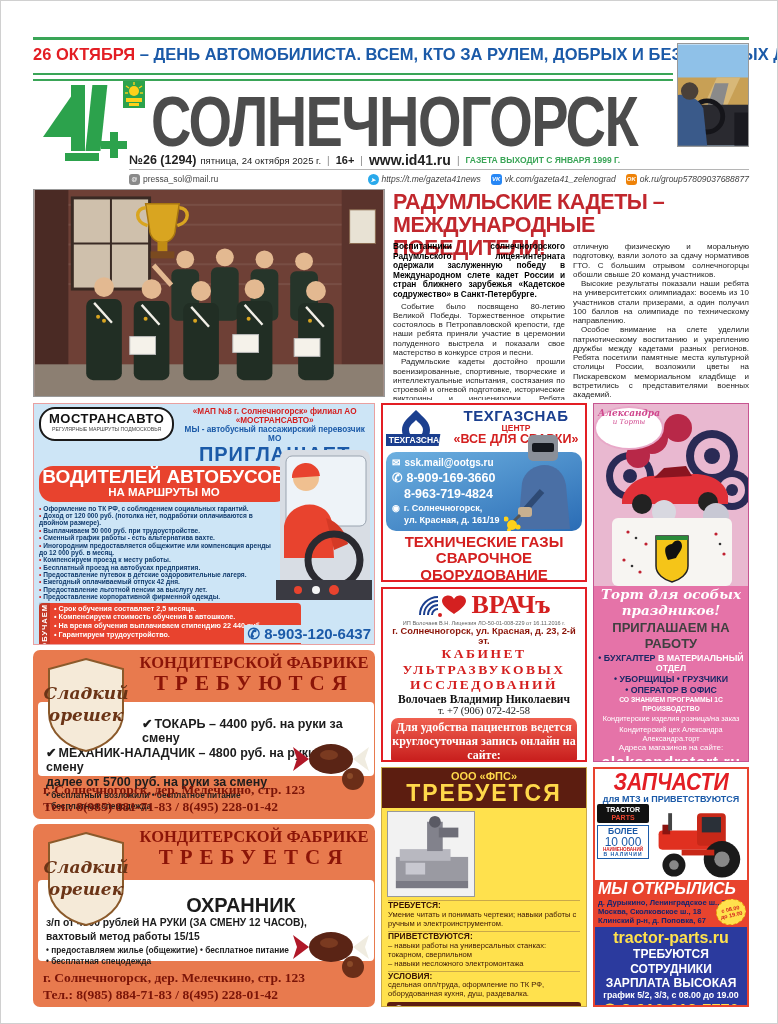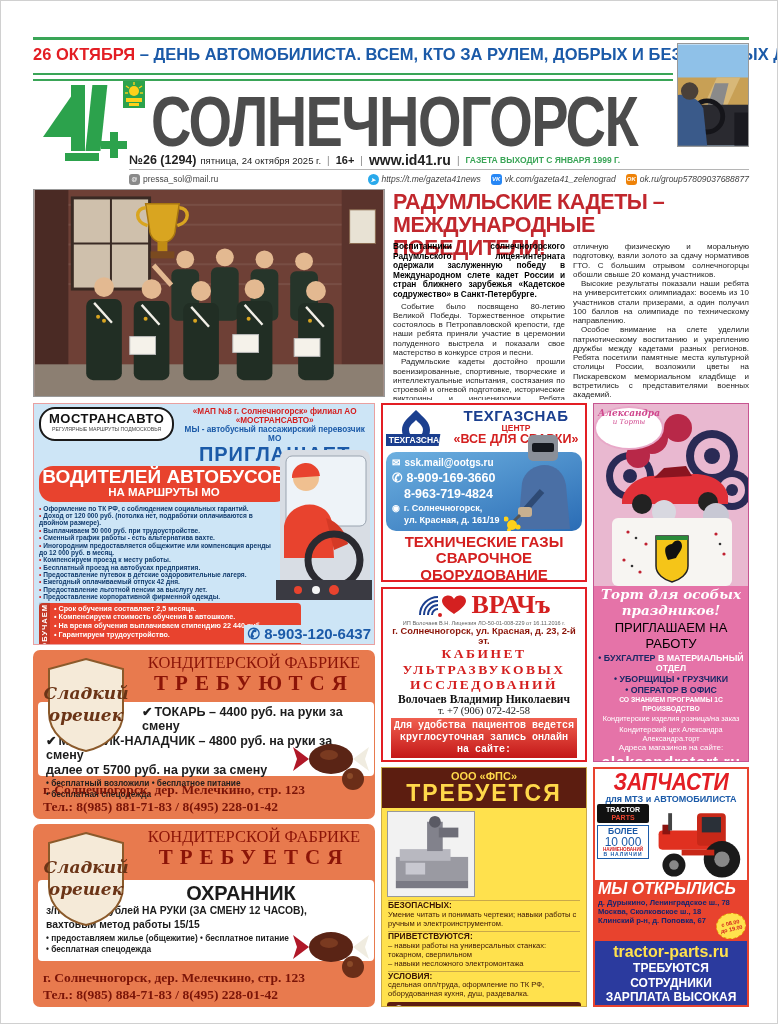--- a/index.html
+++ b/index.html
@@ -77,23 +77,23 @@
     font-size:7.5px; text-align:center; background:rgba(0,0,0,.15); padding:1px; letter-spacing:1px; }
   .train-list { padding:2px 4px; }
   .tb { color:#fff; font-weight:bold; font-size:7.2px; line-height:1.2; }
   .mta-phone { position:absolute; right:3px; bottom:1px; color:#1b5aa8; font-weight:bold; font-size:15px; background:#cde5f6; padding-left:3px; }
   
   .ad-sweet { background:#e87a4e; border-radius:7px; color:#7a1408; }
   .ad-sweet1 { left:32px; top:649px; width:342px; height:169px; }
   .ad-sweet2 { left:32px; top:823px; width:342px; height:183px; }
   .sw-badge { position:absolute; left:10px; top:7px; width:86px; height:96px; z-index:2; }
   .sw-head { margin-left:100px; text-align:center; font-family:"Liberation Serif", serif; line-height:1.1; padding-top:4px; }
-  .sw-h1 { font-weight:normal; font-size:16.5px; color:#8b1408; }
+  .sw-h1 { font-weight:bold; font-size:16.5px; color:#8b1408; }
   .sw-h2 { font-weight:bold; font-size:21px; letter-spacing:7px; color:#8b1408; }
-  .sw-panel { position:absolute; left:5px; right:1px; background:#fff; border-radius:4px; padding:3px 8px; z-index:1; }
+  .sw-panel { position:absolute; left:5px; right:1px; background:#fff; border-radius:4px; padding:15px 8px; z-index:1; }
   .sw1-panel { top:52px; bottom:43px; }
   .sw2-panel { top:56px; bottom:46px; }
   .sw-job { font-size:12.5px; font-weight:bold; color:#1c1c1c; line-height:1.15; }
   .sw-job .chk { color:#1c1c1c; margin-right:2px; }
   .sw-sub { font-size:12.5px; font-weight:bold; color:#1c1c1c; line-height:1.15; }
   .sw-perk { font-size:8.3px; font-weight:bold; color:#1c1c1c; margin-top:1px; }
   .sw-foot { position:absolute; left:10px; bottom:3px; font-family:"Liberation Serif", serif;
     font-weight:bold; font-size:13.5px; color:#7a1408; line-height:1.25; z-index:2; }
   .candy-img { position:absolute; right:2px; bottom:28px; width:84px; height:52px; z-index:3; }
   .sw2-title { font-size:20px; font-weight:bold; color:#1c1c1c; text-align:center; margin-left:70px; line-height:1; }
@@ -120,22 +120,22 @@
   .ad-vrach { left:380px; top:586px; width:206px; height:175px; background:#fff;
     border:2px solid #e31e24; text-align:center; font-family:"Liberation Serif", serif; padding:1px 4px; }
   .vr-logorow { display:flex; align-items:center; justify-content:center; gap:2px; height:30px; }
   .vr-logo-img { width:52px; height:28px; }
   .vr-name { color:#d42020; font-size:26px; font-weight:bold; line-height:1; }
   .vr-license { font-size:5.6px; color:#666; font-family:"Liberation Sans", sans-serif; }
   .vr-addr { font-size:9.3px; font-weight:bold; color:#8b1408; font-family:"Liberation Sans", sans-serif; }
   .vr-title { color:#d42020; font-size:13.5px; font-weight:bold; letter-spacing:2.5px; line-height:1.15; }
   .vr-doc { font-size:11.5px; font-weight:bold; color:#111; }
   .vr-ph { font-size:10.5px; color:#111; }
-  .vr-note { background:linear-gradient(#f06050,#c41818); color:#fff; font-size:10px; font-weight:bold;
-    border-radius:0; padding:2px 0; font-family:Liberation Mono, monospace; line-height:1.2; margin:2px 4px; }
+  .vr-note { background:linear-gradient(#f06050,#c41818); color:#fff; font-size:12px; font-weight:bold;
+    border-radius:7px; padding:2px 0; font-family:Liberation Serif, serif; line-height:1.2; margin:2px 4px; }
   .vr-site { color:#d42020; font-size:17px; font-weight:bold; }
   
   .ad-fps { left:380px; top:766px; width:206px; height:240px; background:#ffe14d; border:1px solid #c9a94a; }
   .fps-head { background:#5c1d10; color:#ffd84a; text-align:center; padding:2px 0 3px; }
   .fps-co { font-size:11px; font-weight:bold; }
   .fps-h { font-size:23px; font-weight:bold; letter-spacing:2px; line-height:1; }
   .fps-row { display:flex; padding:3px 5px 1px; gap:3px; }
   .fps-jobs { flex:1; line-height:1.02; }
   .fps-j1 { color:#c1272d; font-size:15.5px; font-weight:bold; }
   .fps-j1 .ptr { color:#e8820a; font-size:11px; }
@@ -151,21 +151,21 @@
   .alex-photo { height:182px; position:relative; flex-shrink:0; }
   .alex-oval { position:absolute; left:2px; top:4px; width:66px; height:40px; background:#fff;
     border-radius:50%; display:flex; flex-direction:column; align-items:center; 
     font-family:"DejaVu Serif", serif; font-style:italic; color:#d0488e; z-index:2;
     box-shadow:0 0 0 2px #e8a8c8; }
   .alex-oval .l1 { font-size:9px; font-weight:bold; }
   .alex-oval .l2 { font-size:7px; }
   .alex-tag { font-family:"DejaVu Serif", serif; font-style:italic; color:#fff; font-size:13.5px;
     text-align:center; font-weight:bold; }
   .alex-work { text-align:center; line-height:1.25; }
-  .alex-wt { color:#000000; font-size:13px; font-weight:normal; margin-top:2px; }
+  .alex-wt { color:#404040; font-size:13px; font-weight:bold; margin-top:2px; }
   .alex-j { color:#1a2866; font-size:8.8px; font-weight:bold; }
   .alex-j .lite { color:#fff; font-weight:bold; }
   .alex-req { color:#fff; font-size:6.8px; font-weight:bold; }
   .alex-l { color:#fff; font-size:7.3px; margin-top:1px; }
   .alex-l3 { color:#fff; font-size:8px; }
   .alex-site { color:#fff; font-size:16px; font-weight:bold; letter-spacing:.5px; }
   
   .ad-tractor { left:592px; top:766px; width:156px; height:240px; background:#fff;
     border:2px solid #e8432e; display:flex; flex-direction:column; }
   .tr-title { color:#e31e24; font-size:24px; font-weight:bold; font-style:italic; text-align:center;
@@ -175,21 +175,21 @@
   .tr-left { width:52px; display:flex; flex-direction:column; gap:2px; }
   .tr-logo { background:#111; color:#fff; text-align:center; font-size:7px; font-weight:bold;
     padding:2px 0; line-height:1.1; border-radius:2px; }
   .tr-logo .red { color:#e8432e; }
   .tr-stock { border:1px solid #1b5aa8; text-align:center; line-height:1; padding:1px 0; }
   .tr-more { color:#1b5aa8; font-weight:bold; font-size:8.5px; }
   .tr-count { color:#1b5aa8; font-weight:normal; font-size:12px; }
   .tr-items { color:#d42020; font-size:4.6px; font-weight:bold; }
   .tr-stockl { color:#1b5aa8; font-size:5px; font-weight:bold; letter-spacing:1px; }
   .tractor-img { flex:1; height:76px; }
-  .tr-red { background:#e8432e; position:relative; padding:1px 3px 16px; }
+  .tr-red { background:#e8432e; position:relative; padding:1px 3px 2px; }
   .tr-open { color:#fff; font-size:16px; font-weight:bold; font-style:italic; line-height:1.05; }
   .tr-addr { color:#15256e; font-size:7.6px; font-weight:bold; line-height:1.2; }
   .tr-burst { position:absolute; right:1px; bottom:2px; width:30px; height:26px; background:#ffe14d;
     border-radius:50%; color:#d42020; font-size:5.5px; font-weight:bold; display:flex; flex-direction:column;
     align-items:center; justify-content:center; transform:rotate(-12deg); border:1px dashed #e8a00a; line-height:1.1; }
   .tr-blue { background:#2b3a9e; color:#fff; text-align:center; flex:1; padding:1px 0; line-height:1.2; }
   .tr-site { color:#ffe14d; font-size:16px; font-weight:bold; }
   .tr-hire { font-size:12px; font-weight:bold; }
   .tr-sched { font-size:8.8px; font-weight:bold; }
   .tr-phone { color:#ffe14d; font-size:16.5px; font-weight:bold; }
@@ -574,21 +574,21 @@
         <rect x="8" y="46" width="74" height="24" fill="#9a9aa2"></rect>
         <rect x="12" y="38" width="52" height="12" fill="#b8b8c0"></rect>
         <rect x="40" y="10" width="16" height="30" fill="#82828c"></rect>
         <rect x="52" y="16" width="20" height="10" fill="#6e6e78"></rect>
         <circle cx="48" cy="10" r="6" fill="#5a5a64"></circle>
         <rect x="8" y="70" width="74" height="8" fill="#7a7a84"></rect>
         <rect x="18" y="52" width="20" height="12" fill="#c8c8d0"></rect>
       </svg>
     </div>
     <div class="fps-sec">
-      <div class="fps-st">БЕЗОПАСНЫХ:</div>
+      <div class="fps-st">ТРЕБУЕТСЯ:</div>
       <div>Умение читать и понимать чертежи; навыки работы с ручным и электроинструментом.</div>
       <div class="fps-st">ПРИВЕТСТВУЮТСЯ:</div>
       <div>– навыки работы на универсальных станках: токарном, сверлильном</div>
       <div>– навыки несложного электромонтажа</div>
       <div class="fps-st">УСЛОВИЯ:</div>
       <div>сдельная опл/труда, оформление по ТК РФ, оборудованная кухня, душ, раздевалка.</div>
     </div>
     <div class="fps-phone">
       <div class="fps-p"><span>✆</span> <span>8-925-463-3347</span></div>
 
@@ -658,21 +658,21 @@
       <div class="alex-l">Кондитерские изделия розница/на заказ</div>
       <div class="alex-l">Кондитерский цех Александра  Александра.торт</div>
       <div class="alex-l3">Адреса магазинов на сайте:</div>
       <div class="alex-site">aleksandratort.ru</div>
 
     </div>
   </div>
 
   <div class="ad ad-tractor">
     <div class="tr-title">ЗАПЧАСТИ</div>
-    <div class="tr-sub">для МТЗ и АВТОМОБИЛИСТА</div>
+    <div class="tr-sub">для МТЗ и ПРИВЕТСТВУЮТСЯ</div>
     <div class="tr-row">
       <div class="tr-left">
         <div class="tr-logo">
           <div>TRACTOR</div>
           <div class="red">PARTS</div>
         </div>
         <div class="tr-stock">
           <div class="tr-more">БОЛЕЕ</div>
           <div class="tr-count">10 000</div>
           <div class="tr-items">НАИМЕНОВАНИЙ</div>

